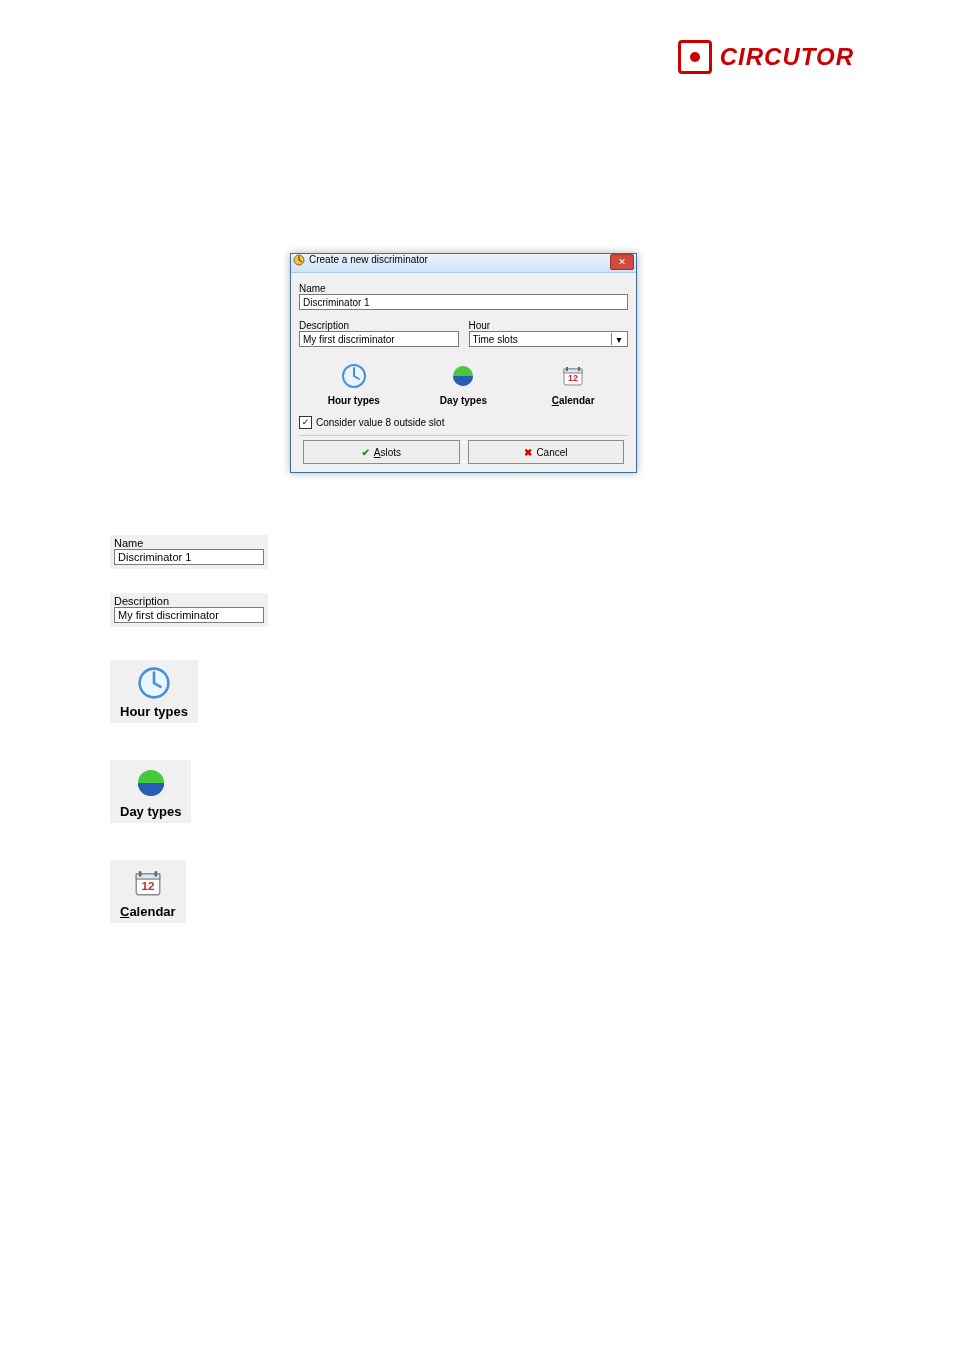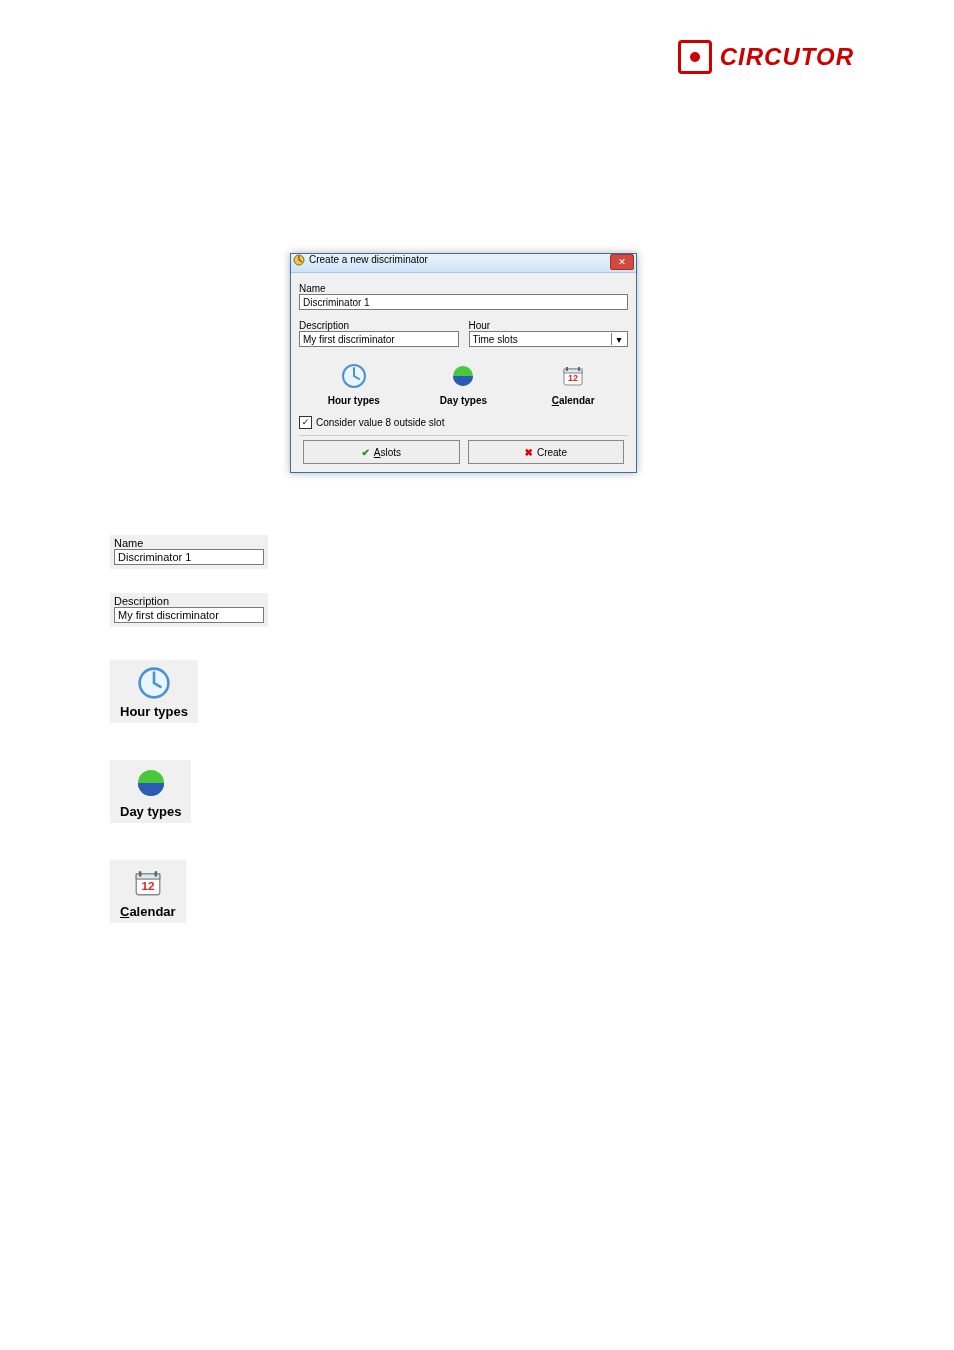--- a/index.html
+++ b/index.html
@@ -216,21 +216,21 @@
       <span>Consider value 8 outside slot</span>
     </div>
 
     <div class="btnrow">
       <div class="dlg-btn">
         <span class="chk-green">✔</span>
         <span><span style="text-decoration:underline">A</span><span>slots</span></span>
       </div>
       <div class="dlg-btn">
         <span class="x-red">✖</span>
-        <span>Create</span>
+        <span>Cancel</span>
       </div>
     </div>
   </div>
 </div>
 
 <div class="left-col" style="top:535px;">
   <div class="field-snippet">
     <div class="lbl2">Name</div>
     <div class="val">Discriminator 1</div>
   </div>

